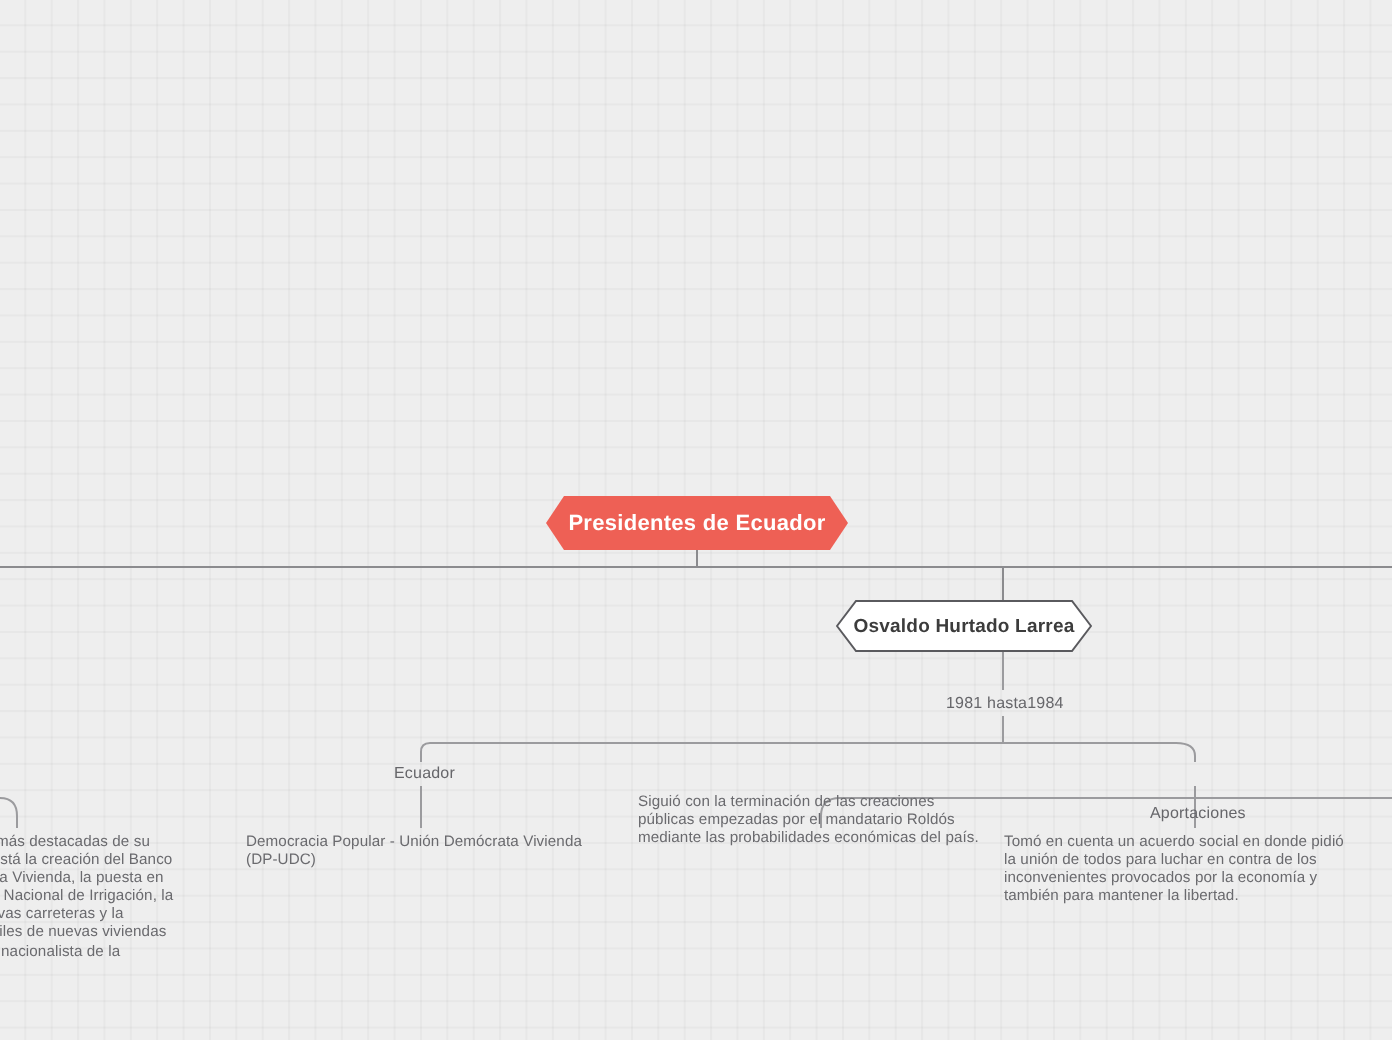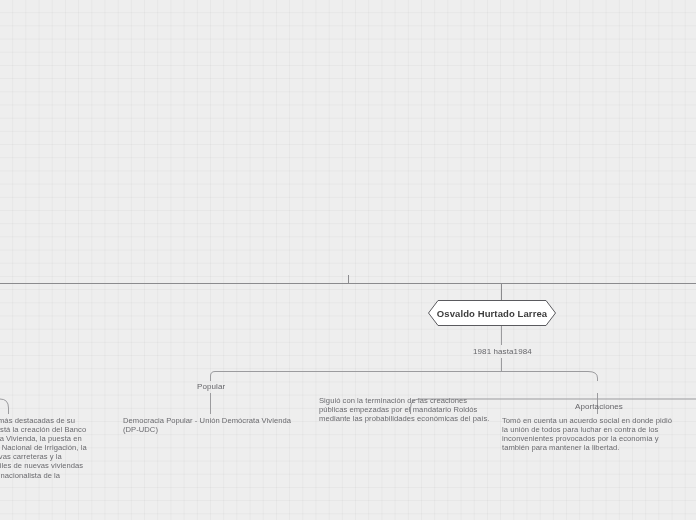--- a/index.html
+++ b/index.html
@@ -62,21 +62,21 @@
     background: #ee6055;
     color: #ffffff;
     font-size: 11px;
     font-weight: bold;
     -webkit-clip-path: polygon(0% 50%, 9px 0%, calc(100% - 9px) 0%, 100% 50%, calc(100% - 9px) 100%, 9px 100%);
     clip-path: polygon(0% 50%, 9px 0%, calc(100% - 9px) 0%, 100% 50%, calc(100% - 9px) 100%, 9px 100%);
   }
 
   
   .node-person {
-    left: 428px;
+    left: 418px;
     top: 300px;
     width: 128px;
     height: 26px;
   }
   .node-person .hexbg {
     position: absolute;
     left: 0;
     top: 0;
     width: 128px;
     height: 26px;
@@ -141,31 +141,34 @@
       <path d="M597.5,393 L597.5,414"></path>
 
       <path d="M597.5,399 L420,399 Q410.5,399 410.5,408 L410.5,414"></path>
 
       <path d="M597.5,399 L696,399"></path>
 
       <path d="M-20,399 L0,399 Q8.5,399 8.5,408 L8.5,414"></path>
     </g>
   </svg>
 
+  <div class="node node-root">
+    <span>Presidentes de Ecuador</span>
+  </div>
 
   <div class="node node-person">
     <svg class="hexbg" viewBox="0 0 128 26" preserveAspectRatio="none">
       <polygon points="0.5,13 10,0.5 118,0.5 127.5,13 118,25.5 10,25.5" fill="#ffffff" stroke="#5a5a5e" stroke-width="1"></polygon>
     </svg>
     <span class="hexlabel">Osvaldo Hurtado Larrea</span>
   </div>
 
   <div class="label label-date">1981 hasta1984</div>
 
-  <div class="label label-partido">Popular</div>
+  <div class="label label-partido">Ecuador</div>
 
   <div class="label label-aportaciones">Aportaciones</div>
 
   <div class="leaf leaf-clipped">Entre las obras más destacadas de su administración está la creación del Banco Ecuatoriano de la Vivienda, la puesta en marcha del Plan Nacional de Irrigación, la creación de nuevas carreteras y la instalación de miles de nuevas viviendas con una gestión nacionalista de la economía.</div>
 
   <div class="leaf leaf-partido">Democracia Popular - Unión Demócrata Vivienda (DP-UDC)</div>
 
   <div class="leaf leaf-aport-left">Siguió con la terminación de las creaciones públicas empezadas por el mandatario Roldós mediante las probabilidades económicas del país.</div>
 
   <div class="leaf leaf-aport-right">Tomó en cuenta un acuerdo social en donde pidió la unión de todos para luchar en contra de los inconvenientes provocados por la economía y también para mantener la libertad.</div>

